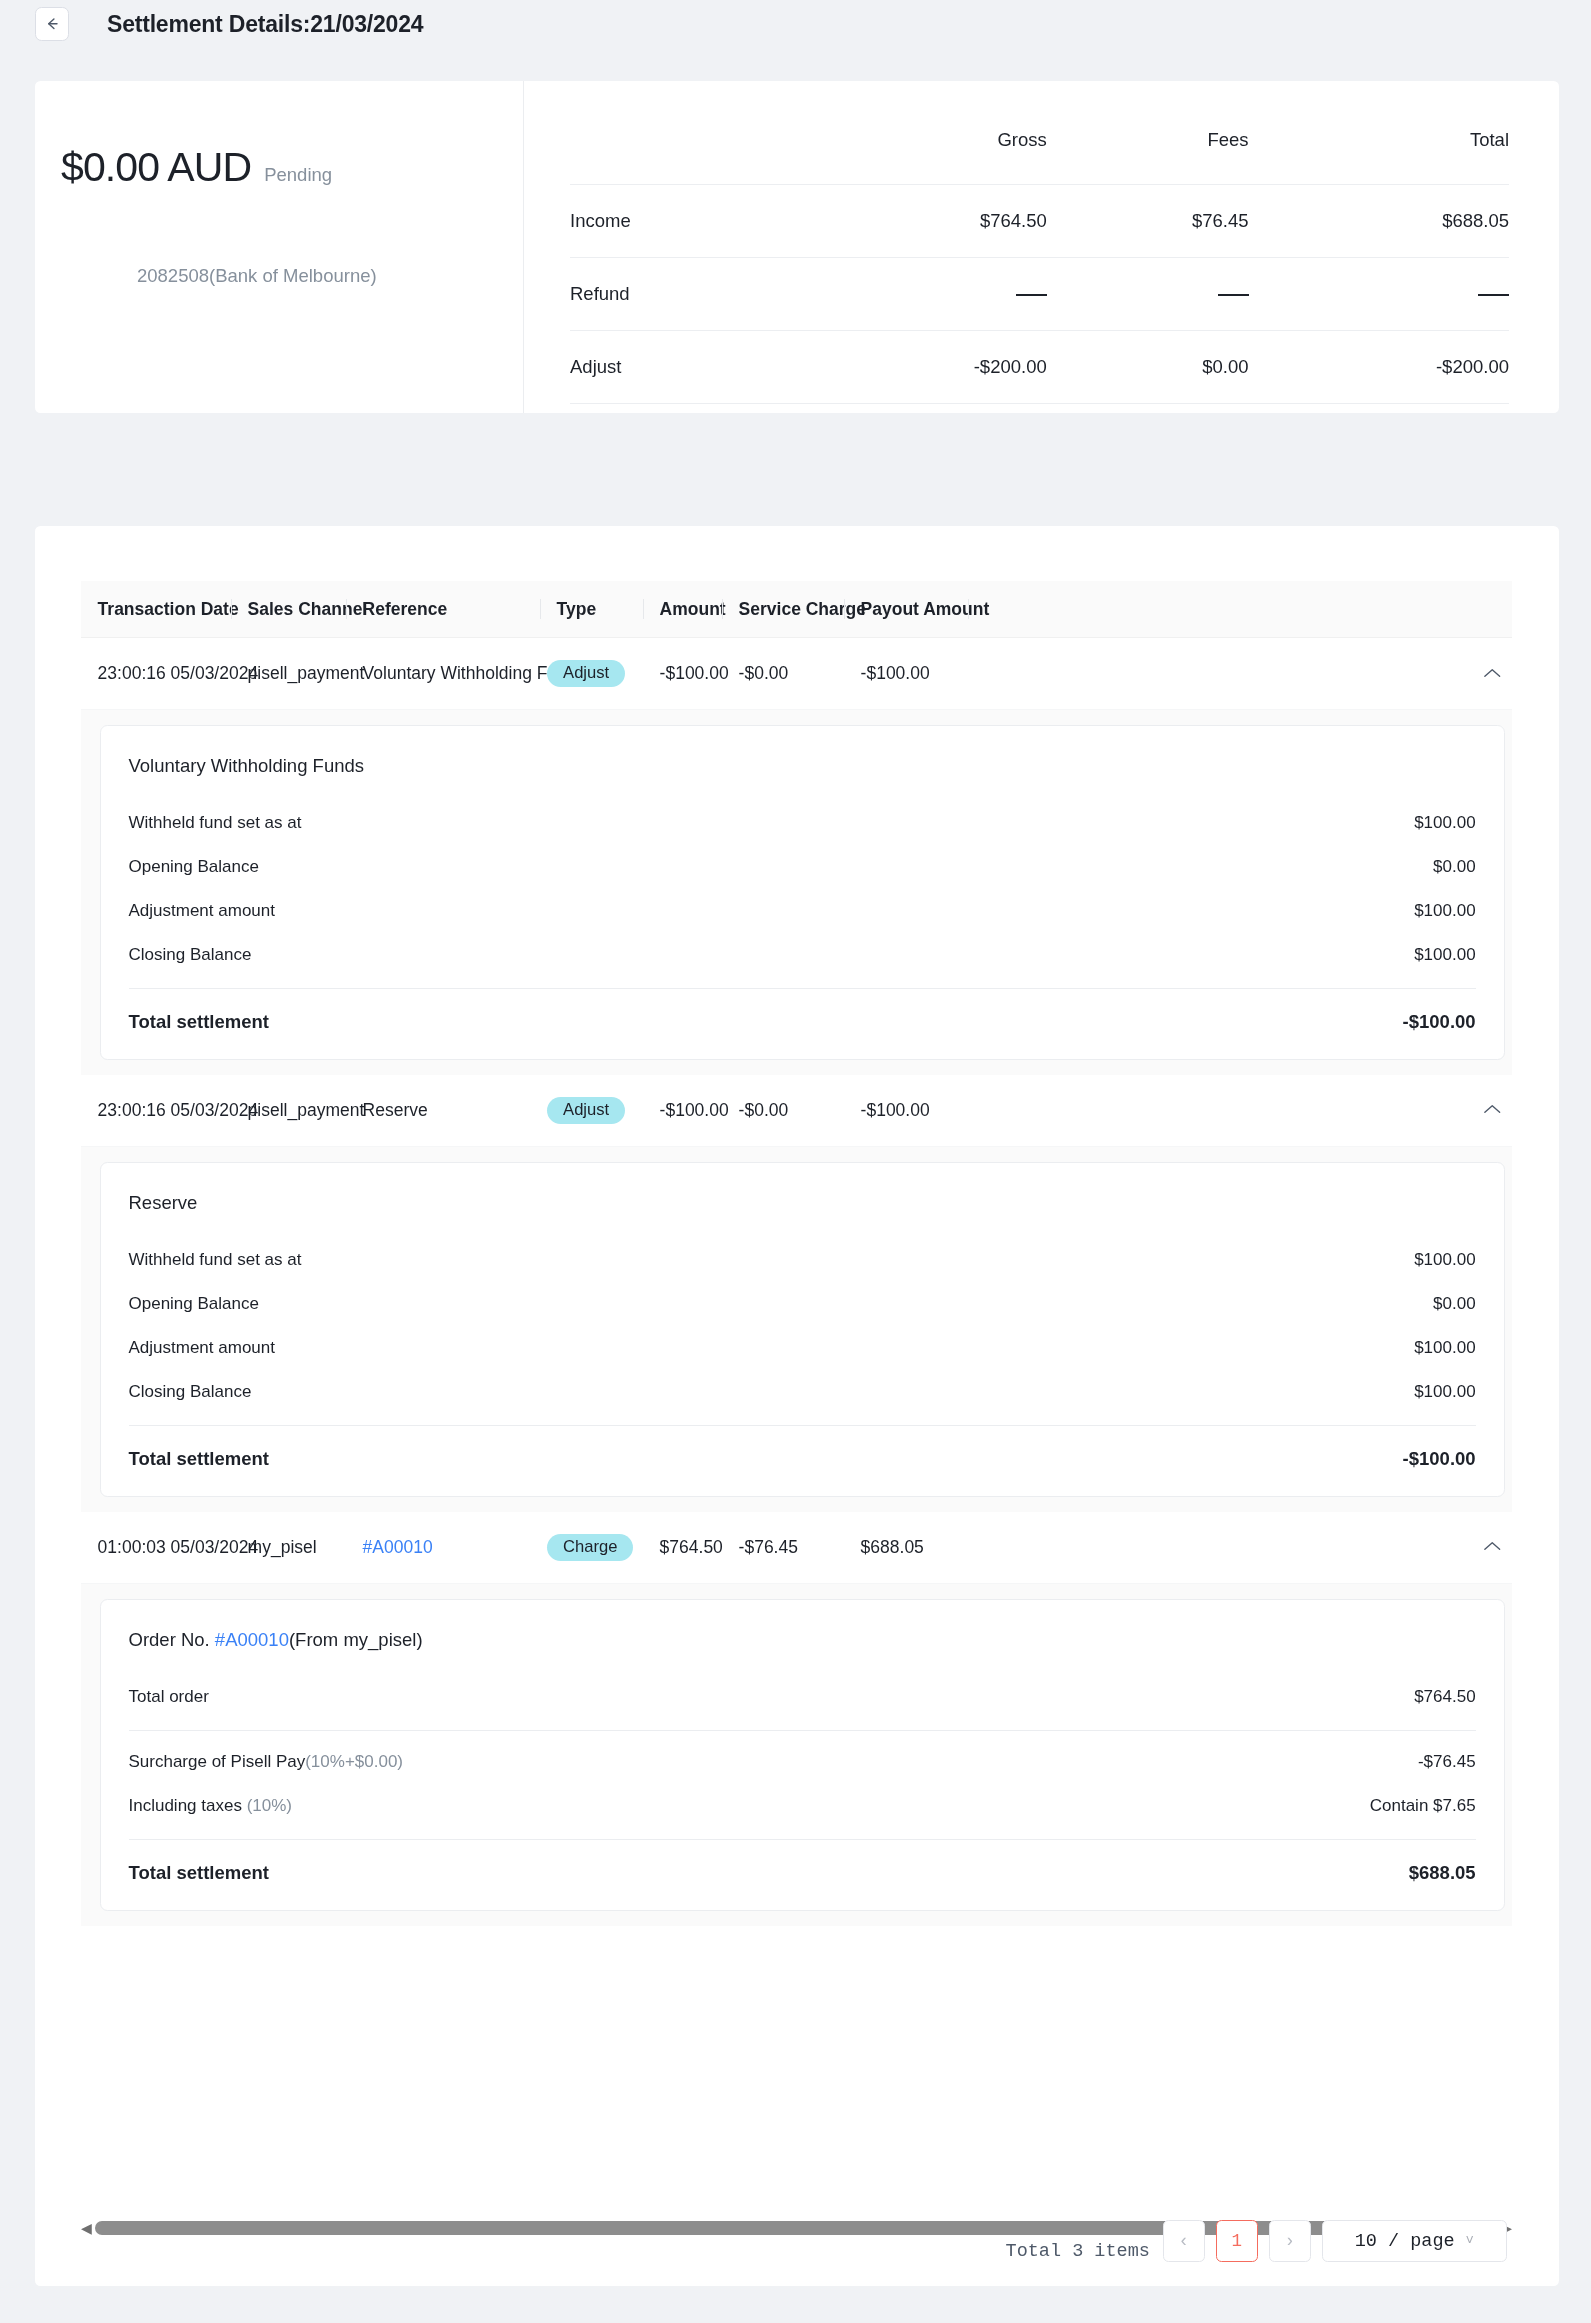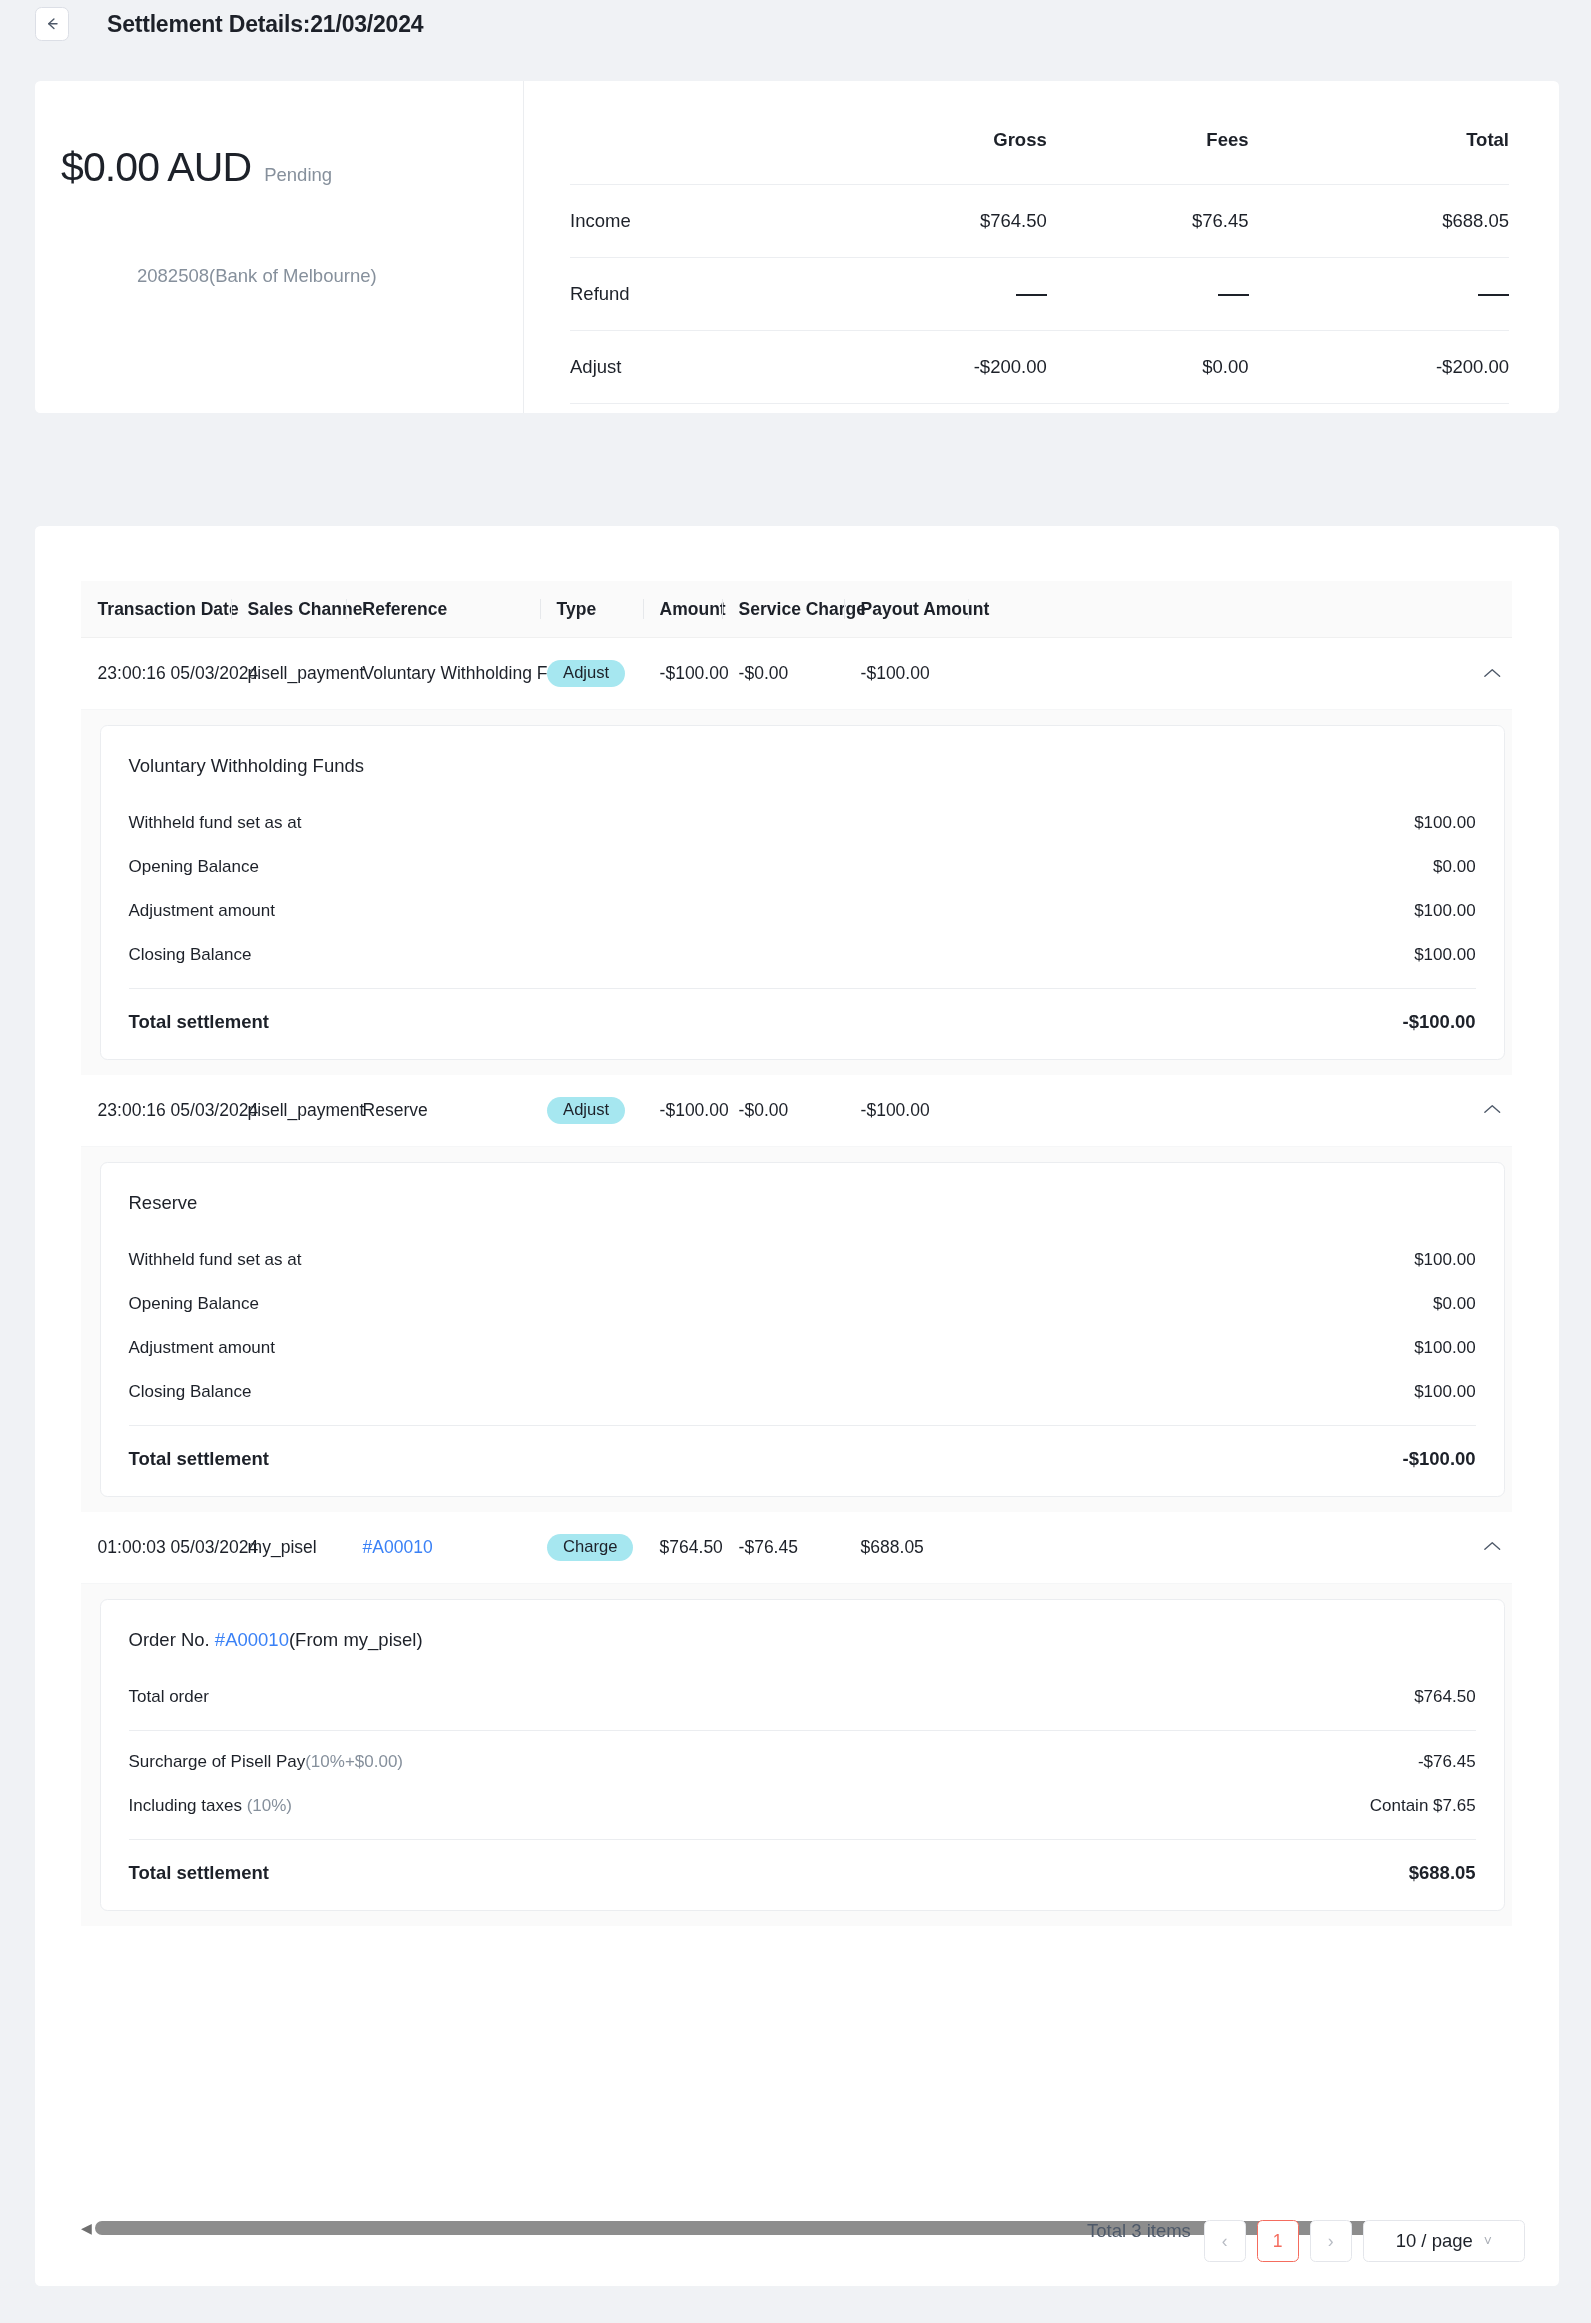--- a/index.html
+++ b/index.html
@@ -68,21 +68,21 @@
     position: absolute;
     left: 102px; bottom: 126px;
     font-size: 18.5px;
     color: #86909c;
   }
 
   .summary-right { flex: 1; padding: 48px 50px 0 46px; }
   .sum-table { width: 100%; border-collapse: collapse; }
   .sum-table th {
     font-size: 18.5px;
-    font-weight: 700;
+    font-weight: 400;
     color: #1d2129;
     text-align: right;
     padding: 0 0 33px 0;
   }
   .sum-table th.lbl { text-align: left; }
   .sum-table td {
     font-size: 18.5px;
     color: #1d2129;
     text-align: right;
     padding: 25px 0;
@@ -232,22 +232,22 @@
     position: absolute;
     left: 0; top: 0;
     width: 98.2%; height: 14.8px;
     background: #8d8d8d;
     border-radius: 7.4px;
   }
 
   
   .pager {
     position: absolute;
-    right: 34px; bottom: 24px;
-    display: flex; align-items: flex-start; gap: 11px;
+    right: 52px; bottom: 24px;
+    display: flex; align-items: flex-end; gap: 11px; font-family: Liberation Mono, monospace;
   }
   .pg-total { font-size: 18.5px; color: #4e5969; margin-right: 1.8px; }
   .pg-btn {
     width: 42px; height: 42px;
     border: 0.9px solid #e4e6eb;
     border-radius: 5.5px;
     background: #fff;
     display: flex; align-items: center; justify-content: center;
     font-size: 17.5px; color: #b8bcc4;
     cursor: pointer;

